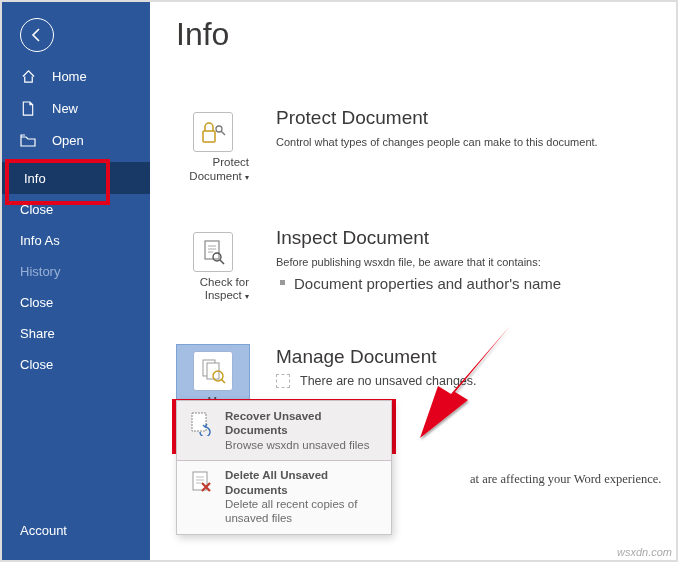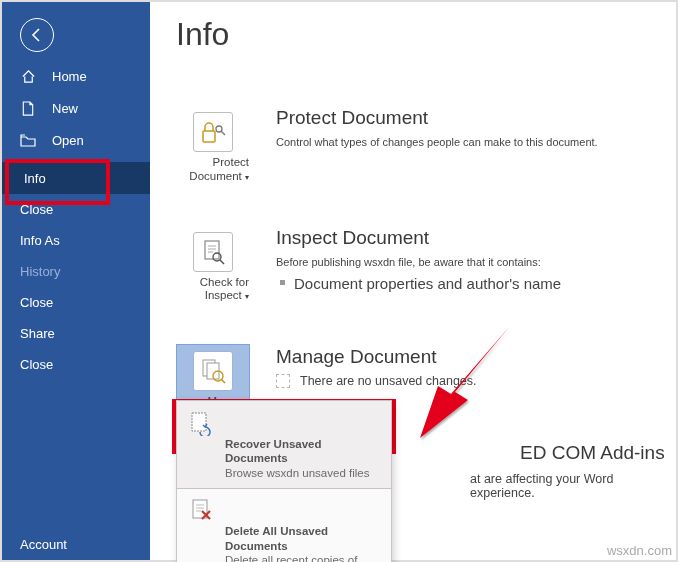--- a/index.html
+++ b/index.html
@@ -6,21 +6,21 @@
 body { font-family: "Segoe UI", sans-serif; font-size: 13px; color: #333; background: #fff; width: 678px; height: 562px; overflow: hidden; position: relative; }
 .container { display: flex; width: 100%; height: 100%; border: 2px solid #ddd; }
 .sidebar { width: 148px; background: #2b579a; color: #fff; padding-top: 16px; flex-shrink: 0; display: flex; flex-direction: column; }
 .back-btn { width: 34px; height: 34px; border: 1.5px solid #fff; border-radius: 50%; margin-left: 18px; margin-bottom: 8px; display: flex; align-items: center; justify-content: center; cursor: pointer; }
 .nav { flex: 1; }
 .nav-item { display: flex; align-items: center; padding: 8px 18px; cursor: pointer; color: #fff; gap: 16px; }
 .nav-item.active { background: #183965; }
 .nav-item.disabled { color: #9ab0d6; cursor: default; text-align: right; }
 .nav-item .icon { width: 16px; height: 16px; flex-shrink: 0; display: flex; align-items: center; justify-content: center; }
 .nav-spacer { flex: 1; }
-.account { padding: 10px 18px 8px; color: #fff; cursor: pointer; }
+.account { padding: 10px 18px 22px; color: #fff; cursor: pointer; }
 
 .highlight-box { position: absolute; border: 4px solid #e2001a; pointer-events: none; }
 .hl-info { top: 159px; left: 5px; width: 105px; height: 46px; }
 .hl-dropdown { top: 399px; left: 172px; width: 224px; height: 55px; }
 
 .main { flex: 1; padding: 10px 36px 0 26px; position: relative; overflow: hidden; }
 .page-title { font-size: 32px; font-weight: 300; color: #3b3838; margin: 4px 0 52px 0; }
 
 .section { display: flex; align-items: flex-start; gap: 26px; margin-bottom: 34px; }
 .tile { width: 74px; text-align: right; cursor: pointer; padding: 4px 0 6px 0; border: 1px solid transparent; }
@@ -33,29 +33,29 @@
 .bullets { list-style: none; padding-top: 2px; }
 .bullets li { font-size: 15px; color: #444; padding: 2px 0 2px 18px; position: relative; }
 .bullets li::before { content: ""; width: 5px; height: 5px; background: #999; position: absolute; left: 4px; top: 7px; }
 .none-row { display: flex; align-items: center; gap: 10px; font-size: 12.5px; color: #444; }
 .none-icon { width: 14px; height: 14px; border: 1px dashed #b5b5b5; }
 
 .dropdown { position: absolute; left: 176px; top: 400px; width: 216px; background: #fafafa; border: 1px solid #c7c7c7; box-shadow: 2px 3px 8px rgba(0,0,0,.18); z-index: 10; }
 .menu-item { display: flex; gap: 10px; padding: 8px 10px; cursor: pointer; }
 .menu-item.highlight { background: #f1eef0; border: 1px solid #c9c1c7; margin: -1px; }
 .menu-icon { width: 28px; height: 28px; flex-shrink: 0; display: flex; align-items: center; justify-content: center; }
-.menu-text { font-size: 11.5px; color: #6b6b6b; line-height: 1.25; margin-top: 28px; }
+.menu-text { font-size: 11.5px; color: #6b6b6b; line-height: 1.25; }
 .menu-text strong { color: #555; font-weight: 600; display: block; }
 
 .arrow { position: absolute; left: 340px; top: 320px; pointer-events: none; z-index: 20; }
 
 .addins-title { position: absolute; left: 370px; top: 440px; font-size: 19px; color: #3b3838; font-weight: 400; }
-.addins-desc { position: absolute; left: 320px; top: 470px; font-size: 12.5px; color: #444; }
-
-.watermark { position: absolute; right: 6px; bottom: 4px; font-size: 13px; color: #aaa; }
+.addins-desc { position: absolute; left: 320px; top: 470px; font-size: 12.5px; color: #444; font-family: Liberation Serif, serif; }
+
+.watermark { position: absolute; right: 6px; bottom: 4px; font-size: 11px; color: #aaa; font-style: italic; }
 </style>
 </head>
 <body>
 
 <div class="container">
   <div class="sidebar">
     <div class="back-btn">
       <svg width="18" height="18" viewBox="0 0 18 18">
           <path d="M11 3 L5 9 L11 15" stroke="#fff" stroke-width="1.6" fill="none"></path>
         </svg>
@@ -170,21 +170,20 @@
       </div>
       <div class="sect-body">
         <div class="sect-title">Manage Document</div>
         <div class="none-row">
           <span class="none-icon"></span>
           <span>There are no unsaved changes.</span>
         </div>
       </div>
     </div>
 
-    <div class="addins-title">ED COM Add-ins</div>
     <div class="addins-desc">at are affecting your Word experience.</div>
   </div>
 </div>
 
 <div class="dropdown">
   <div class="menu-item highlight">
     <div class="menu-icon">
       <svg width="26" height="26" viewBox="0 0 26 26">
           <rect x="4" y="3" width="14" height="18" fill="#fff" stroke="#888" stroke-width="1" stroke-dasharray="2 1"></rect>
           <path d="M12 22 a5 5 0 1 0 5 -5" stroke="#3b74b9" stroke-width="1.5" fill="none"></path>

